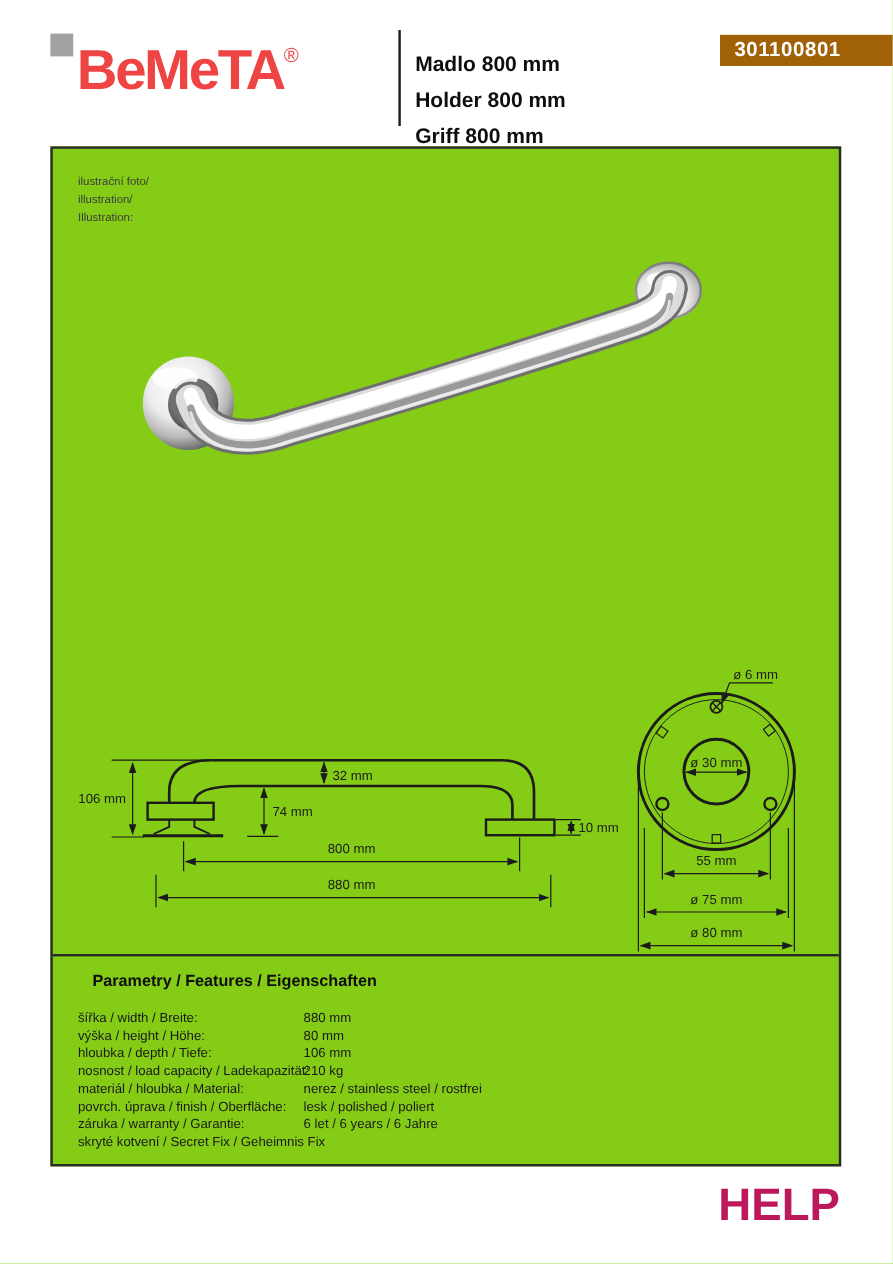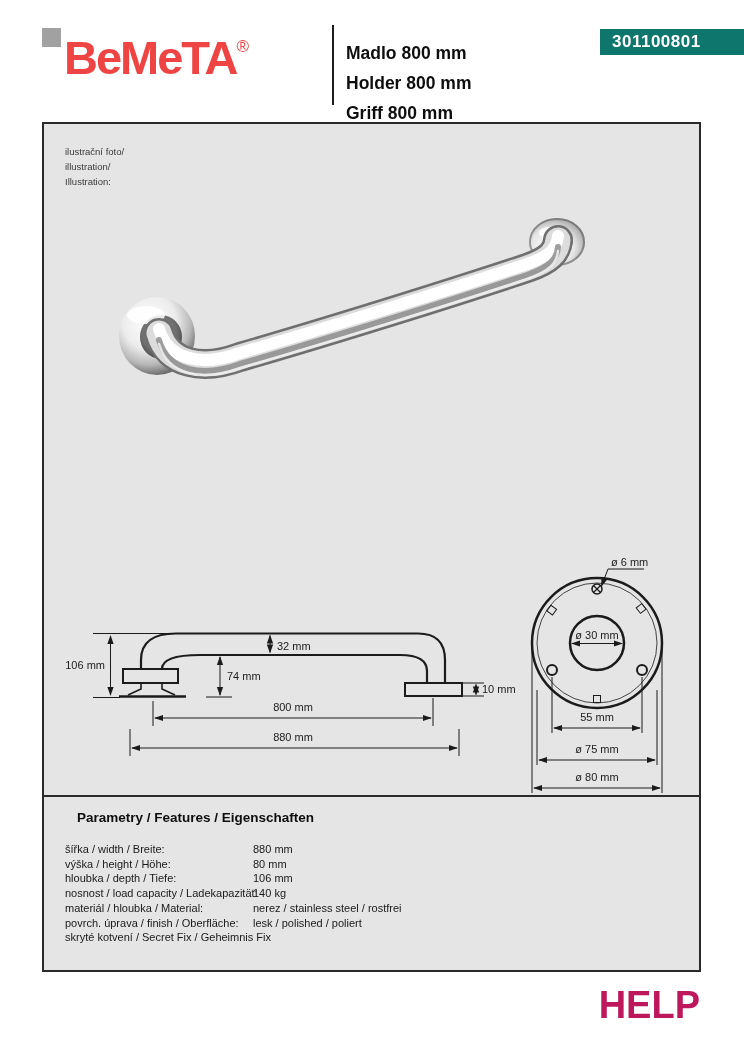--- a/index.html
+++ b/index.html
@@ -10,28 +10,28 @@
   
   .logo-square{position:absolute;left:42px;top:28px;width:19px;height:19px;background:#a1a1a1;}
   .logo-text{
     position:absolute;left:64px;top:18px;font-size:47px;font-weight:700;
     letter-spacing:-2px;color:#ef4444;line-height:58px;
   }
   .logo-reg{font-size:17px;font-weight:400;vertical-align:22px;letter-spacing:0;}
   .header-rule{position:absolute;left:332px;top:25px;width:2px;height:80px;background:#1c1c1c;}
   .titles{position:absolute;left:346px;top:22px;font-size:17.5px;font-weight:700;line-height:30px;color:#0e0e0e;margin-top:16px;}
   .code-badge{
-    position:absolute;left:600px;top:29px;width:144px;height:26px;background:#0f766e;
+    position:absolute;left:600px;top:29px;width:144px;height:26px;background:#a16207;
     color:#ffffff;font-size:17px;font-weight:700;line-height:26px;padding-left:12px;
     box-sizing:border-box;letter-spacing:.5px;
   }
   
   .main-box{
     position:absolute;left:42px;top:122px;width:659px;height:850px;
-    border:2px solid #2a2a2a;box-sizing:border-box;background:#e5e5e5;
+    border:2px solid #2a2a2a;box-sizing:border-box;background:#84cc16;
   }
   .illu-note{position:absolute;left:21px;top:20px;font-size:9.5px;line-height:15px;color:#3b3b3b;}
   .photo-svg{position:absolute;left:56px;top:73px;width:520px;height:210px;}
   .drawing-svg{position:absolute;left:0;top:416px;width:655px;height:256px;}
   .divider{position:absolute;left:0;top:671px;width:100%;height:2px;background:#2a2a2a;}
   .params-title{position:absolute;left:33px;top:686px;font-size:13.5px;font-weight:700;color:#0e0e0e;}
   .params-table{position:absolute;left:21px;top:718px;font-size:11px;line-height:14.7px;color:#191919;}
   .params-table .row{white-space:nowrap;}
   .params-table .lbl{display:inline-block;width:188px;}
   
@@ -178,20 +178,21 @@
   </svg>
 
   <div class="divider"></div>
 
   <div class="params-title">Parametry / Features / Eigenschaften</div>
 
   <div class="params-table">
     <div class="row"><span class="lbl">šířka / width / Breite:</span><span class="val">880 mm</span></div>
     <div class="row"><span class="lbl">výška / height / Höhe:</span><span class="val">80 mm</span></div>
     <div class="row"><span class="lbl">hloubka / depth / Tiefe:</span><span class="val">106 mm</span></div>
-    <div class="row"><span class="lbl">nosnost / load capacity / Ladekapazität:</span><span class="val">140 kg</span></div>
+    <div class="row"><span class="lbl">nosnost / load capacity / Ladekapazität:</span><span class="val">210 kg</span></div>
     <div class="row"><span class="lbl">materiál / hloubka / Material:</span><span class="val">nerez / stainless steel / rostfrei</span></div>
     <div class="row"><span class="lbl">povrch. úprava / finish / Oberfläche:</span><span class="val">lesk / polished / poliert</span></div>
+    <div class="row"><span class="lbl">záruka / warranty / Garantie:</span><span class="val">6 let / 6 years / 6 Jahre</span></div>
     <div class="row"><span class="lbl">skryté kotvení / Secret Fix / Geheimnis Fix</span><span class="val"></span></div>
   </div>
 </div>
 
 <div class="help">HELP</div>
 
 </body></html>

